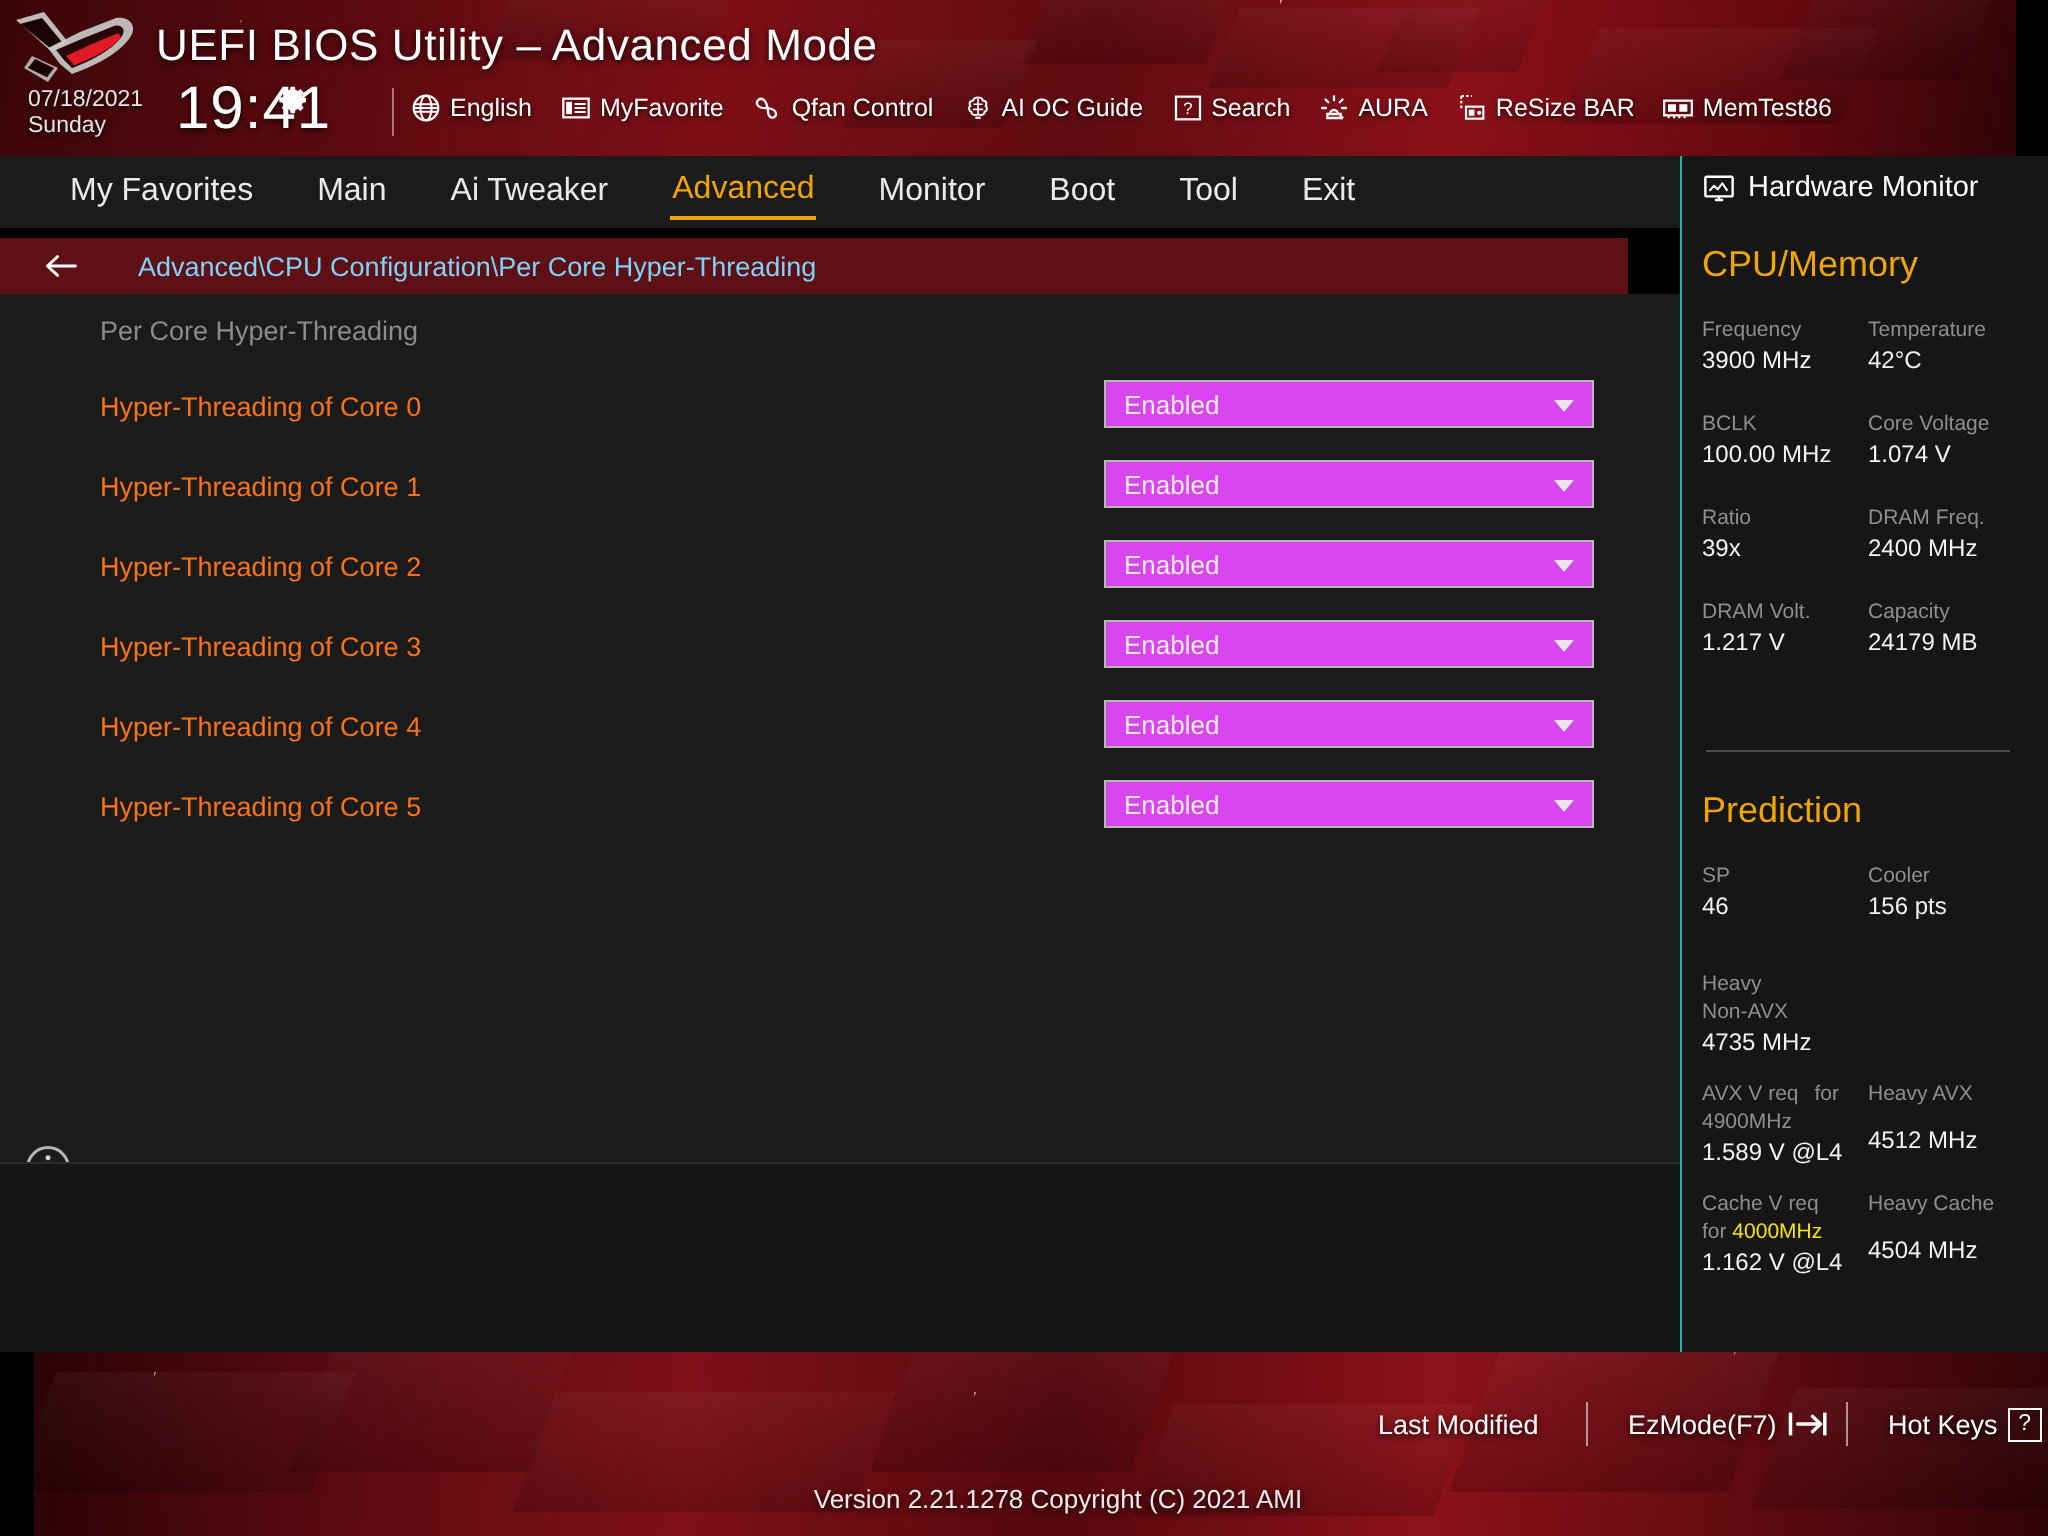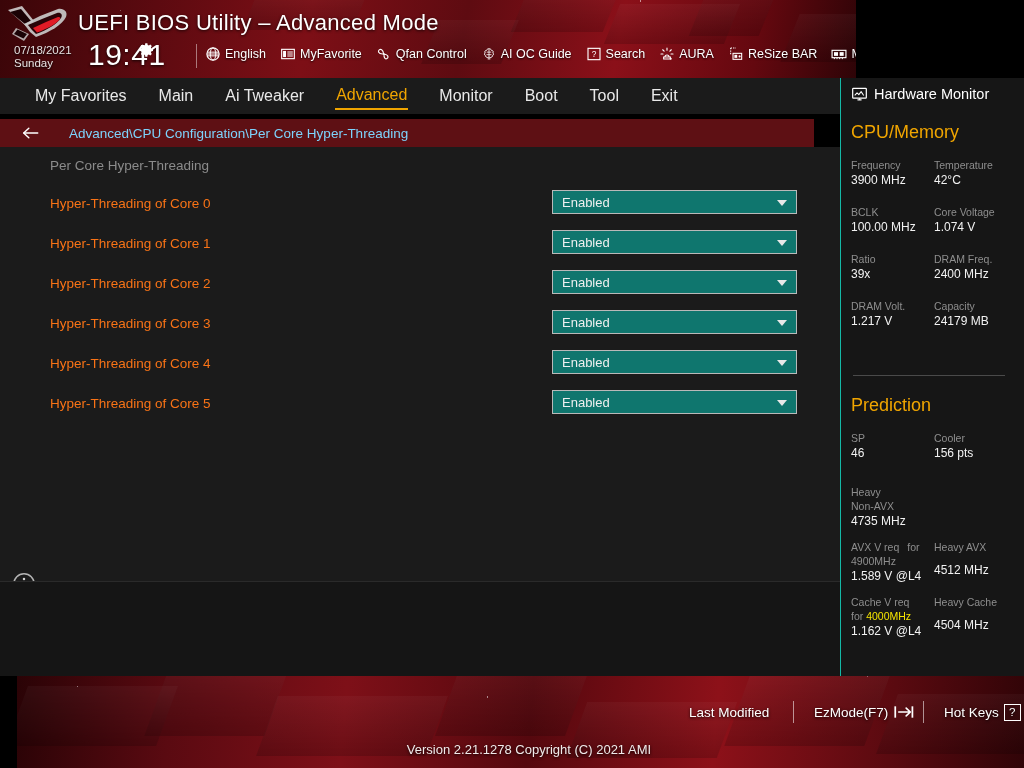--- a/index.html
+++ b/index.html
@@ -6,21 +6,21 @@
   html, body {
     width: 1024px; height: 768px;
     background: #000;
     font-family: "Liberation Sans", sans-serif;
     overflow: hidden;
   }
   #root { position: relative; width: 1024px; height: 768px; }
 
   
   .header {
-    position: absolute; left: 0; top: 0; width: 856px; height: 78px;
+    position: absolute; left: 0; top: 0; width: 1008px; height: 78px;
     background:
       linear-gradient(118deg, rgba(255,255,255,.55) 0 1.2px, transparent 1.2px) 640px 0/300px 300px no-repeat,
       linear-gradient(118deg, rgba(255,255,255,.40) 0 1px, transparent 1px) 790px -40px/300px 300px no-repeat,
       linear-gradient(118deg, rgba(255,120,120,.45) 0 1px, transparent 1px) 300px -30px/360px 360px no-repeat,
       linear-gradient(118deg, rgba(255,255,255,.30) 0 1px, transparent 1px) 120px 10px/260px 260px no-repeat,
       linear-gradient(100deg, #3a0508 0%, #5c0a10 18%, #7d0f16 36%, #5e0b11 54%, #8b1019 72%, #64080f 88%, #2e0407 100%);
     overflow: hidden;
     padding-left: 40px;
   }
   .hdr-shapes { position: absolute; inset: 0; opacity: .5; }
@@ -92,21 +92,21 @@
     font-size: 13.5px; color: #8b8b8b;
   }
   .rows { position: absolute; left: 0; top: 40px; width: 840px; }
   .row { position: relative; height: 40px; }
   .row-label {
     position: absolute; left: 50px; top: 9px;
     font-size: 13.5px; color: #f97316; white-space: nowrap;
   }
   .dropdown {
     position: absolute; left: 552px; top: 3px; width: 245px; height: 24px;
-    border: 1px solid #b9b9b9; background: #0f766e;
+    border: 1px solid #b9b9b9; background: #d946ef;
     display: flex; align-items: center; cursor: pointer;
   }
   .dropdown .val { font-size: 13px; color: #efefef; padding-left: 9px; }
   .caret {
     position: absolute; right: 9px; top: 9px;
     width: 0; height: 0;
     border-left: 5.5px solid transparent; border-right: 5.5px solid transparent;
     border-top: 6px solid #e8e8e8;
   }
   .info-ico { position: absolute; left: 12px; top: 425px; width: 24px; height: 24px; }

